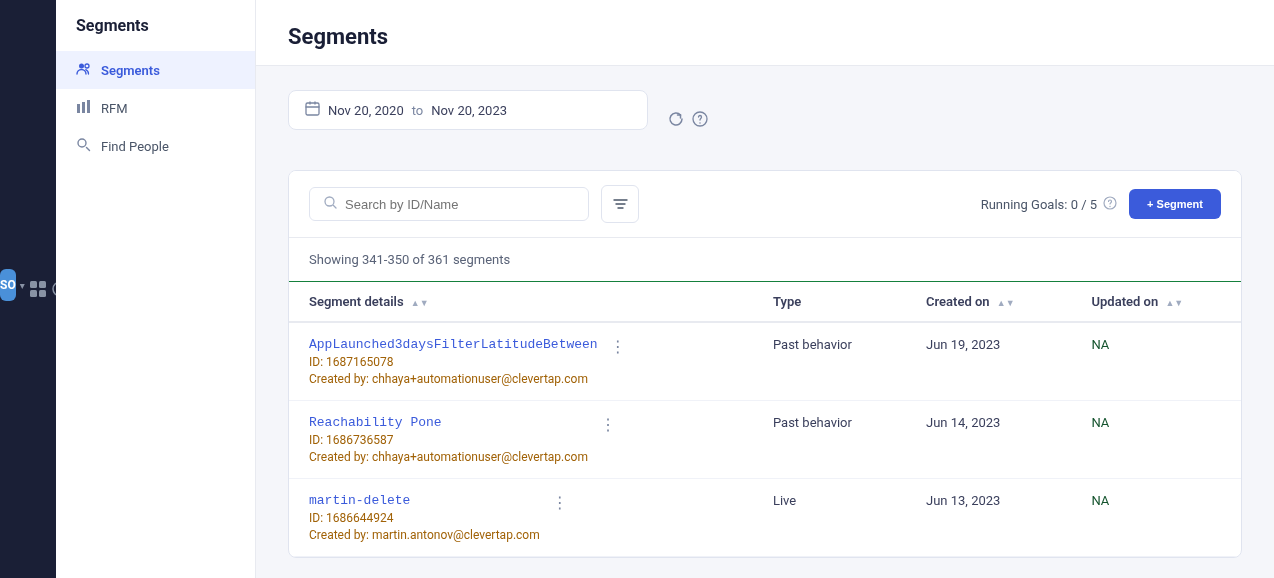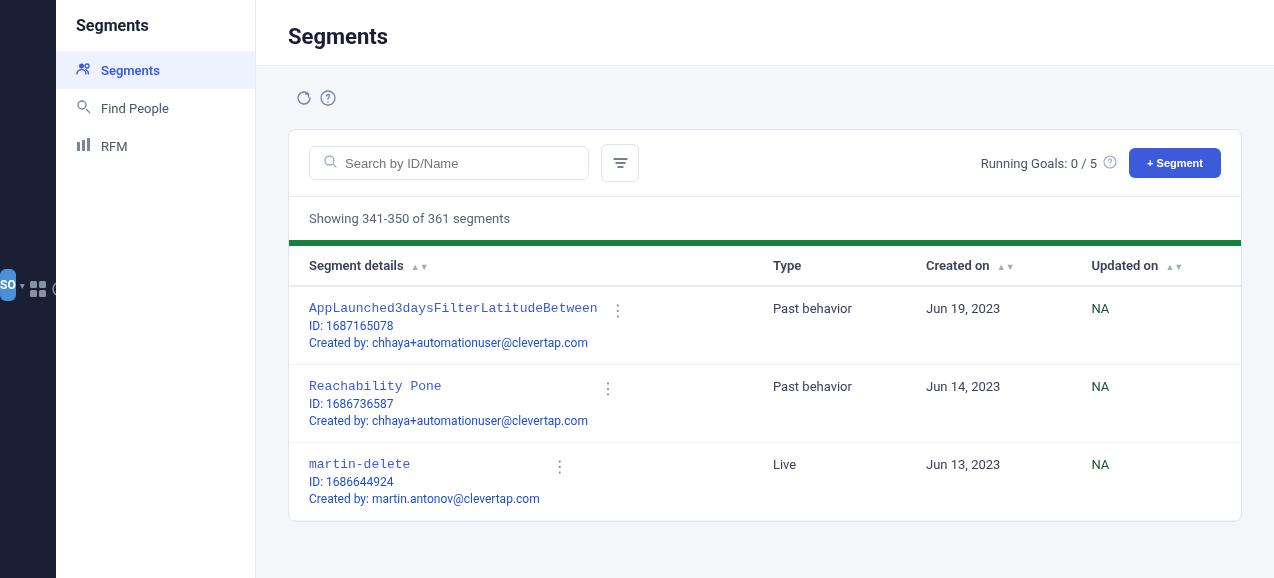--- a/index.html
+++ b/index.html
@@ -185,21 +185,21 @@
     .table-container {
       background: #fff;
       border: 1px solid #e0e4ef;
       border-radius: 8px;
       overflow: hidden;
     }
     .showing-text {
       padding: 14px 20px;
       font-size: 13px;
       color: #5a6378;
-      border-bottom: 6px solid #15803d;
+      border-bottom: 1px solid #15803d;
     }
     table {
       width: 100%;
       border-collapse: collapse;
     }
     thead tr {
       border-bottom: 2px solid #e8eaf0;
     }
     thead th {
       padding: 12px 20px;
@@ -221,21 +221,21 @@
     }
     .segment-name-link {
       color: #3b5bdb;
       font-weight: 500;
       cursor: pointer;
       font-size: 13px;
       font-family: Liberation Mono, monospace;
     }
     .segment-meta {
       font-size: 12px;
-      color: #1d4ed8;
+      color: #a16207;
       margin-top: 3px;
     }
     .three-dots {
       color: #7a86a1;
       font-size: 16px;
       cursor: pointer;
       padding: 0 4px;
     }
     .td-with-menu {
       display: flex;
@@ -347,47 +347,58 @@
           <circle cx="11" cy="5" r="2" stroke="#3b5bdb" stroke-width="1.3"></circle>
           <path d="M12.5 13c0-1.9-1.1-3.5-2.7-4.3" stroke="#3b5bdb" stroke-width="1.3" stroke-linecap="round"></path>
         </svg>
     </span>
     <span>Segments</span>
   </div>
 
   <div class="sidebar-item">
     <span class="sidebar-icon">
       <svg width="15" height="15" viewBox="0 0 15 15" fill="none">
-          <circle cx="6" cy="6" r="4" stroke="#7a86a1" stroke-width="1.4"></circle>
-          <path d="M10.5 10.5l3 3" stroke="#7a86a1" stroke-width="1.4" stroke-linecap="round"></path>
+          <rect x="1" y="5" width="3" height="9" fill="#7a86a1"></rect>
+          <rect x="6" y="3" width="3" height="11" fill="#7a86a1"></rect>
+          <rect x="11" y="1" width="3" height="13" fill="#7a86a1"></rect>
         </svg>
     </span>
-    <span>Find People</span>
+    <span>RFM</span>
   </div>
 
   <div class="sidebar-item">
     <span class="sidebar-icon">
       <svg width="15" height="15" viewBox="0 0 15 15" fill="none">
-          <rect x="1" y="5" width="3" height="9" fill="#7a86a1"></rect>
-          <rect x="6" y="3" width="3" height="11" fill="#7a86a1"></rect>
-          <rect x="11" y="1" width="3" height="13" fill="#7a86a1"></rect>
+          <circle cx="6" cy="6" r="4" stroke="#7a86a1" stroke-width="1.4"></circle>
+          <path d="M10.5 10.5l3 3" stroke="#7a86a1" stroke-width="1.4" stroke-linecap="round"></path>
         </svg>
     </span>
-    <span>RFM</span>
+    <span>Find People</span>
   </div>
 </div>
 
 <div class="main">
   <div class="main-header">
     <div class="main-title">Segments</div>
   </div>
 
   <div class="main-content">
 
     <div style="display:flex; align-items:center; gap:12px; margin-bottom:20px;">
+      <div class="date-range-bar">
+        <span class="cal-icon">
+          <svg width="15" height="15" viewBox="0 0 15 15" fill="none">
+              <rect x="1" y="2" width="13" height="12" rx="1.5" stroke="#7a86a1" stroke-width="1.3"></rect>
+              <path d="M5 1v2M10 1v2M1 6h13" stroke="#7a86a1" stroke-width="1.3" stroke-linecap="round"></path>
+            </svg>
+        </span>
+        <span class="date-range-date">Nov 20, 2020</span>
+        <span class="date-range-to">to</span>
+        <span class="date-range-date">Nov 20, 2023</span>
+      </div>
       <div class="date-range-actions">
         <span class="icon-btn">
           <svg width="16" height="16" viewBox="0 0 16 16" fill="none">
               <path d="M14 8a6 6 0 11-1.5-4" stroke="#7a86a1" stroke-width="1.5" stroke-linecap="round"></path>
               <path d="M12.5 4H9.5" stroke="#7a86a1" stroke-width="1.5" stroke-linecap="round"></path>
               <path d="M12.5 4v3" stroke="#7a86a1" stroke-width="1.5" stroke-linecap="round"></path>
             </svg>
         </span>
         <span class="icon-btn">
           <svg width="16" height="16" viewBox="0 0 16 16" fill="none">

